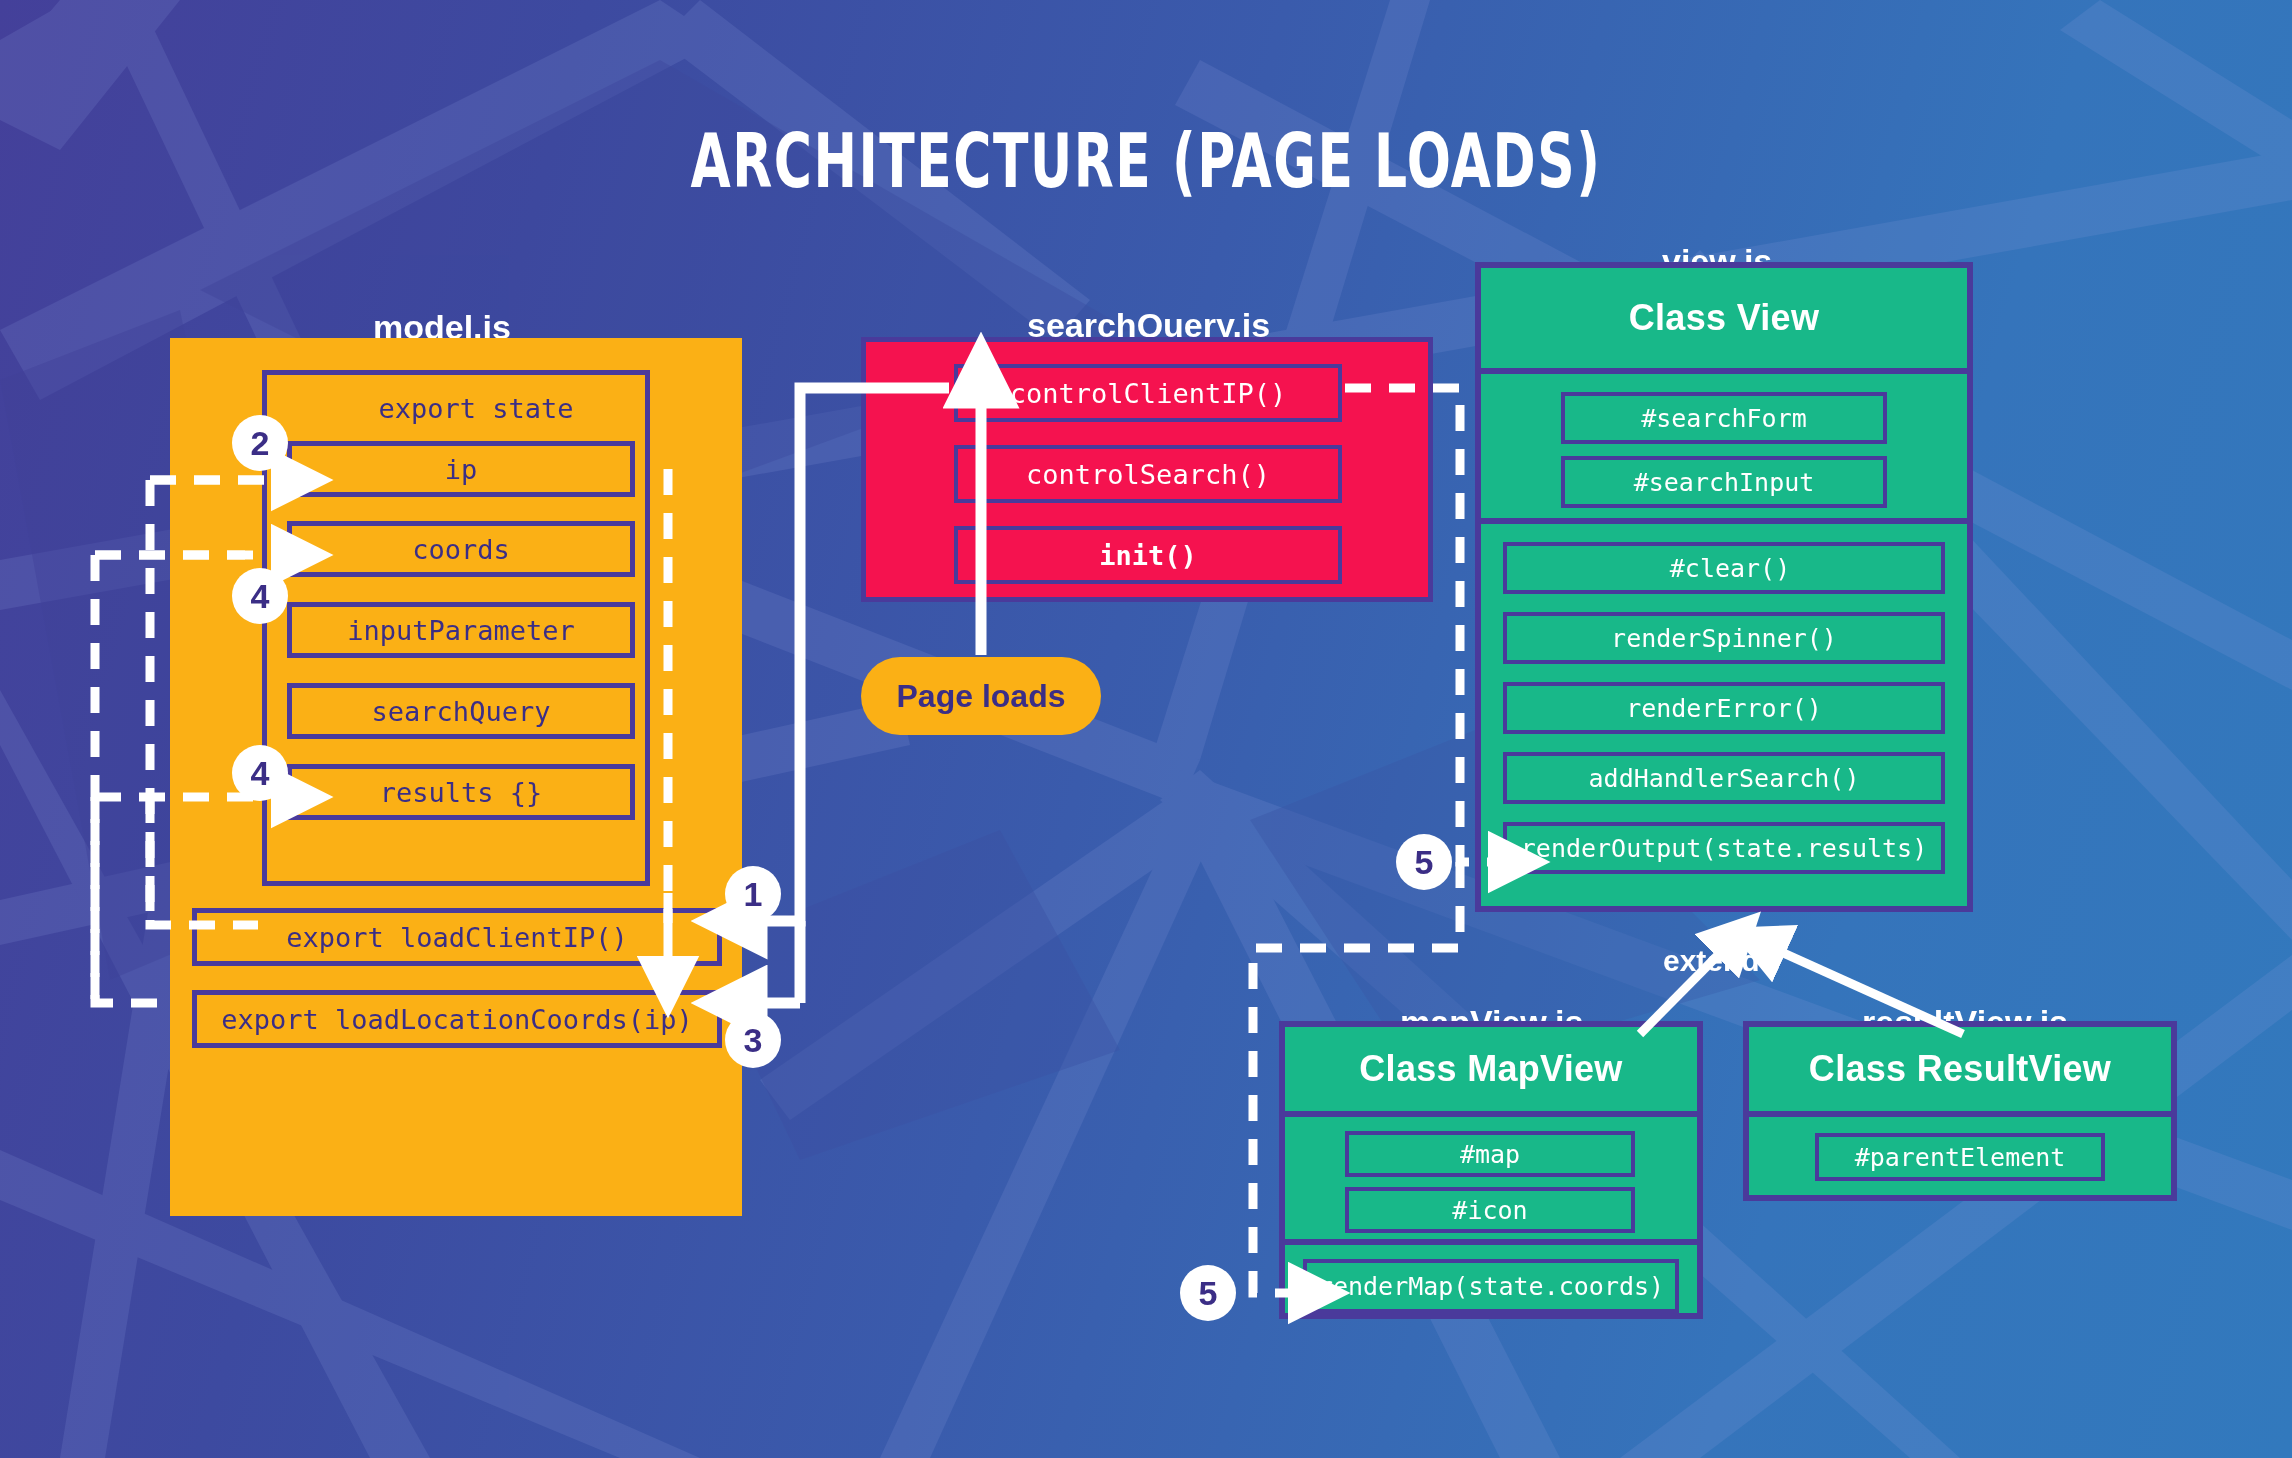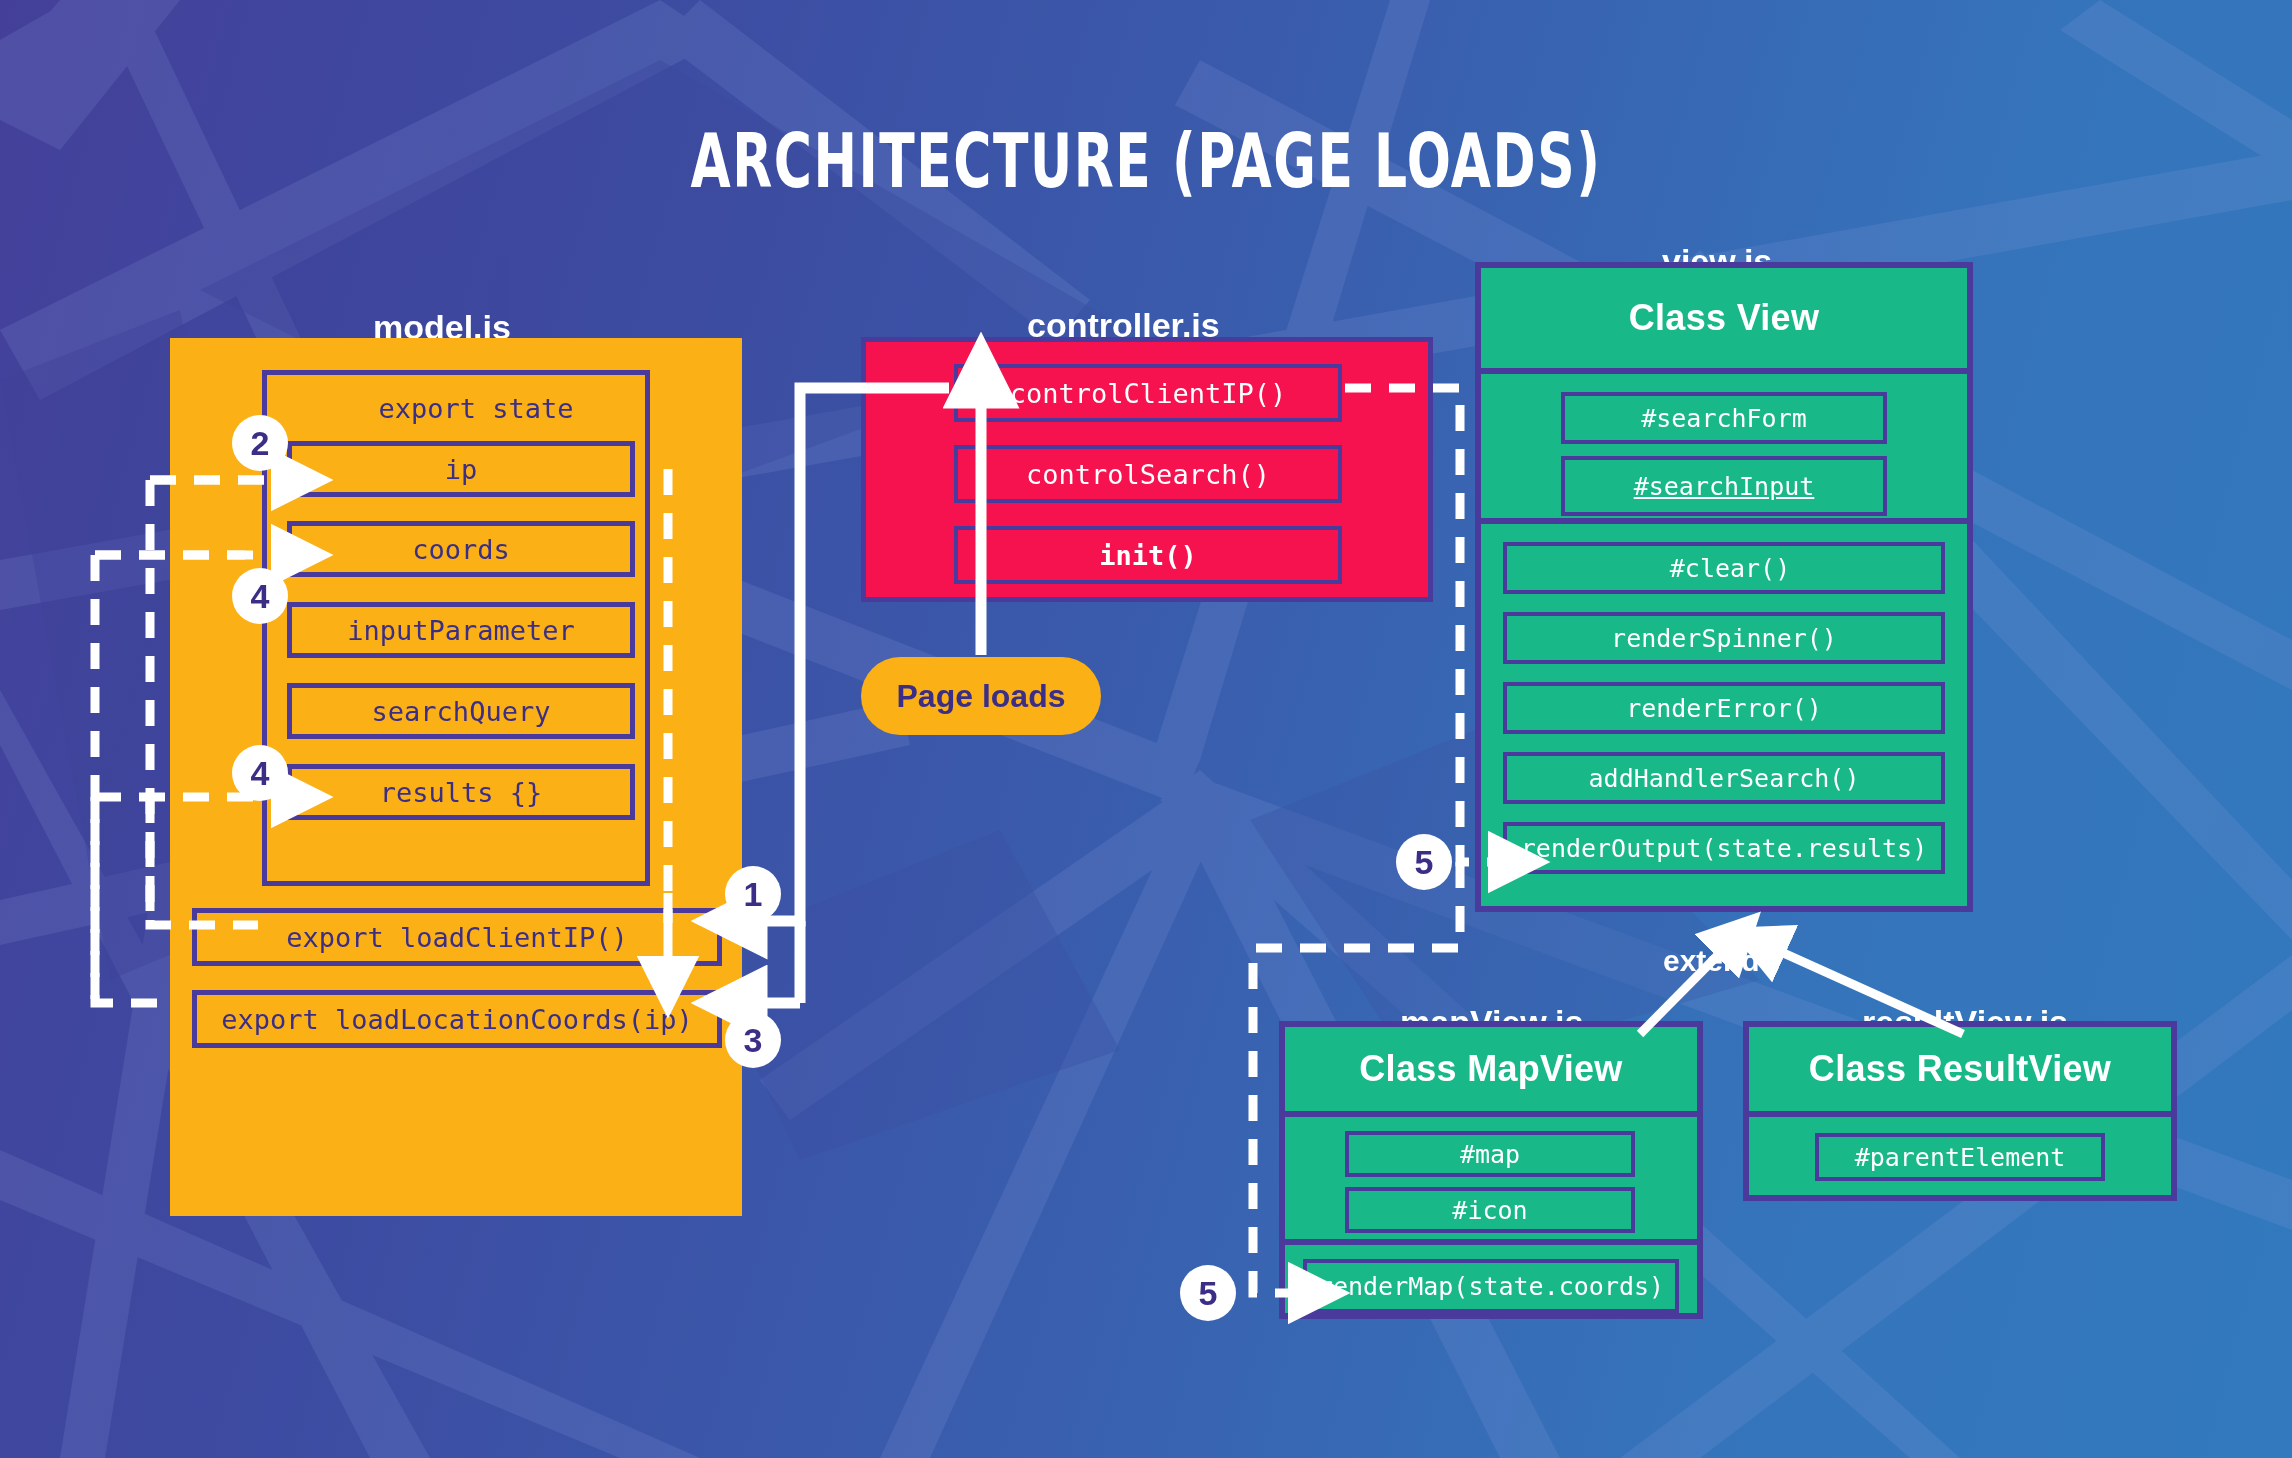--- a/index.html
+++ b/index.html
@@ -125,36 +125,36 @@
       <div class="row model" style="position:absolute;left:20px;top:146px;width:348px;height:56px;">coords</div>
       <div class="row model" style="position:absolute;left:20px;top:227px;width:348px;height:56px;">inputParameter</div>
       <div class="row model" style="position:absolute;left:20px;top:308px;width:348px;height:56px;">searchQuery</div>
       <div class="row model" style="position:absolute;left:20px;top:389px;width:348px;height:56px;">results {}</div>
     </div>
 
     <div class="row model" style="position:absolute;left:18px;top:566px;width:530px;height:58px;">export loadClientIP()</div>
     <div class="row model" style="position:absolute;left:18px;top:648px;width:530px;height:58px;">export loadLocationCoords(ip)</div>
   </div>
 
-  <div class="cap" style="left:1027px;top:282px;">controller.js</div>
+  <div class="cap" style="left:1027px;top:282px;">searchQuery.js</div>
 
   <div class="panel ctrl" style="left:861px;top:337px;width:572px;height:265px;">
     <div class="row ctrl" style="position:absolute;left:88px;top:22px;width:388px;height:58px;">controlClientIP()</div>
     <div class="row ctrl" style="position:absolute;left:88px;top:103px;width:388px;height:58px;">controlSearch()</div>
     <div class="row ctrl bold" style="position:absolute;left:88px;top:184px;width:388px;height:58px;">init()</div>
   </div>
 
   <div class="cap" style="left:1662px;top:218px;">view.js</div>
 
   <div class="panel view" style="left:1475px;top:262px;width:498px;height:650px;">
     <div class="classhdr" style="position:absolute;left:0;top:0;width:486px;height:100px;">Class View</div>
 
     <div class="sect" style="position:absolute;left:0;top:100px;width:486px;height:150px;">
       <div class="row view" style="position:absolute;left:80px;top:18px;width:326px;height:52px;">#searchForm</div>
-      <div class="row view" style="position:absolute;left:80px;top:82px;width:326px;height:60px;text-decoration:underline;">#searchInput</div>
+      <div class="row view" style="position:absolute;left:80px;top:82px;width:326px;height:52px;">#searchInput</div>
     </div>
 
     <div class="sect" style="position:absolute;left:0;top:250px;width:486px;height:388px;">
       <div class="row view" style="position:absolute;left:22px;top:18px;width:442px;height:52px;padding-left:12px;">#clear()</div>
       <div class="row view" style="position:absolute;left:22px;top:88px;width:442px;height:52px;">renderSpinner()</div>
       <div class="row view" style="position:absolute;left:22px;top:158px;width:442px;height:52px;">renderError()</div>
       <div class="row view" style="position:absolute;left:22px;top:228px;width:442px;height:52px;">addHandlerSearch()</div>
       <div class="row view" style="position:absolute;left:22px;top:298px;width:442px;height:52px;">renderOutput(state.results)</div>
     </div>
   </div>

